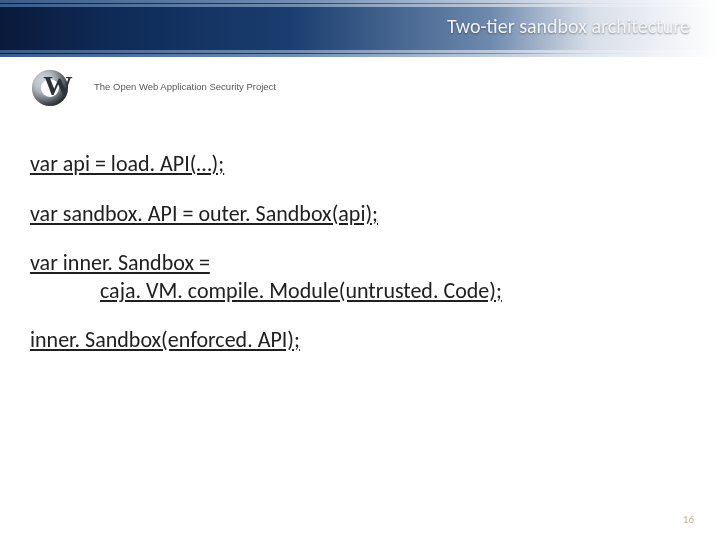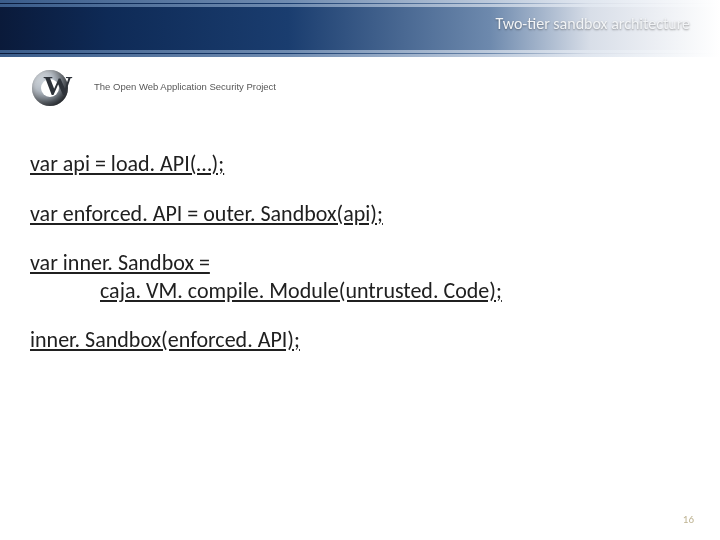--- a/index.html
+++ b/index.html
@@ -6,21 +6,21 @@
   html, body { width: 720px; height: 540px; font-family: Calibri, Arial, sans-serif; overflow: hidden; background: #fff; }
   .slide { position: relative; width: 720px; height: 540px; background: #fff; }
   .header-band { position: absolute; top: 0; left: 0; width: 720px; height: 56px;
     background: linear-gradient(90deg, #0a1a3a 0%, #0e2a56 15%, #1a3d6f 40%, #6d89ad 68%, #d8dee8 82%, #ffffff 100%); }
   .band-line { position: absolute; left: 0; width: 720px; height: 3px;
     background: linear-gradient(90deg, #3a5c8a 0%, #6f8bb0 40%, #dde4ee 80%, #fff 100%); }
   .band-line.t1 { top: 0; }
   .band-line.t2 { top: 4px; }
   .band-line.b1 { top: 50px; }
   .band-line.b2 { top: 54px; }
-  .title { position: absolute; top: 14px; right: 30px; color: #f2f4f6; font-size: 16px; font-weight: 400; text-shadow: 0 1px 2px rgba(0,0,0,0.4); }
+  .title { position: absolute; top: 14px; right: 30px; color: #f2f4f6; font-size: 20px; font-weight: 400; text-shadow: 0 1px 2px rgba(0,0,0,0.4); }
   .logo-block { position: absolute; top: 66px; left: 30px; display: flex; align-items: center; gap: 10px; }
   .logo-mark { width: 54px; height: 40px; position: relative; }
   .logo-ring { position: absolute; top: 4px; left: 2px; width: 36px; height: 36px; border-radius: 50%;
     background: radial-gradient(circle at 35% 35%, #cfd6dd 0%, #aeb6bf 30%, #5c636b 60%, #2d3239 85%);
     box-shadow: inset -2px -2px 6px rgba(0,0,0,0.5), inset 3px 3px 6px rgba(255,255,255,0.4); }
   .logo-ring::after { content: ""; position: absolute; top: 9px; left: 9px; width: 18px; height: 18px; border-radius: 50%; background: #fff; }
   .logo-w { position: absolute; top: 6px; left: 14px; font: 900 28px/1 Georgia, serif; color: #2d3239; transform: scaleX(1.05); }
   .logo-text { display: flex; flex-direction: column; }
   .logo-name { font: 900 24px/1 Arial, sans-serif; letter-spacing: 0.25px; color: #2a2a2a; }
   .logo-tag { font: 400 9.5px/1.2 Arial, sans-serif; color: #575757; margin-top: 1px; }
@@ -49,21 +49,21 @@
     <div class="logo-text">
       <div class="logo-tag">The Open Web Application Security Project</div>
     </div>
   </div>
 
   <div class="content">
     <div class="codegrp">
       <div>var api = load. API(…);</div>
     </div>
     <div class="codegrp">
-      <div>var enforced. API = outer. Sandbox(api);</div>
+      <div>var sandbox. API = outer. Sandbox(api);</div>
     </div>
     <div class="codegrp">
       <div>var inner. Sandbox   =</div>
       <div class="indent">caja. VM. compile. Module(untrusted. Code);</div>
     </div>
     <div class="codegrp">
       <div>inner. Sandbox(enforced. API);</div>
     </div>
   </div>
 

